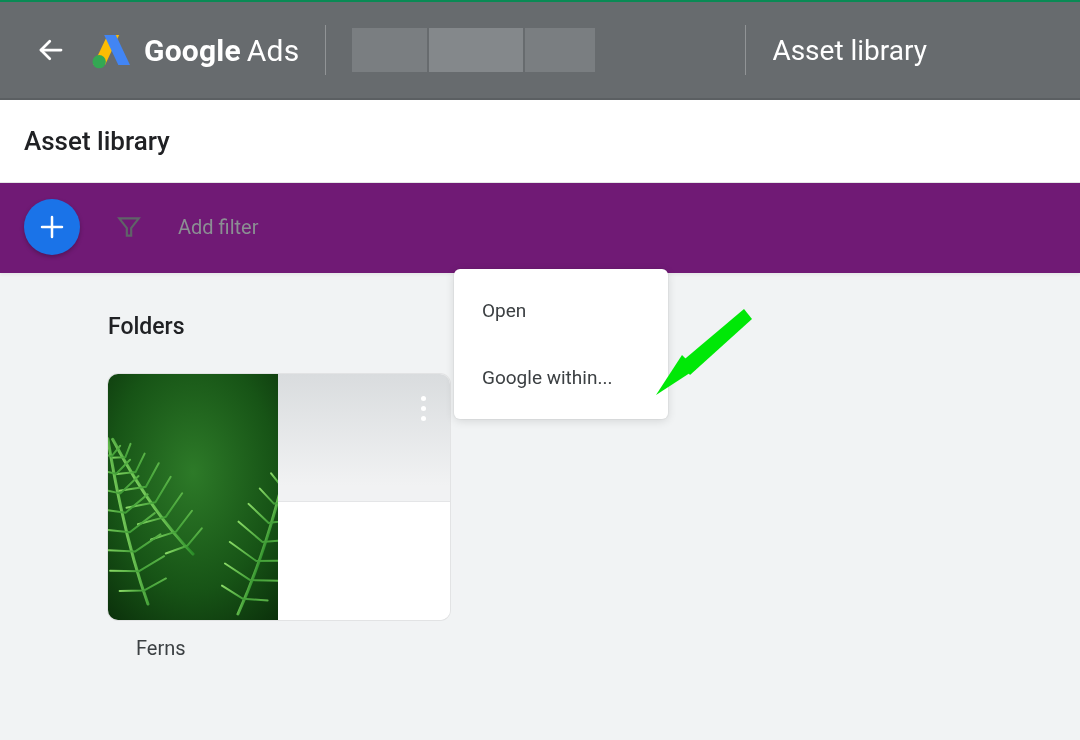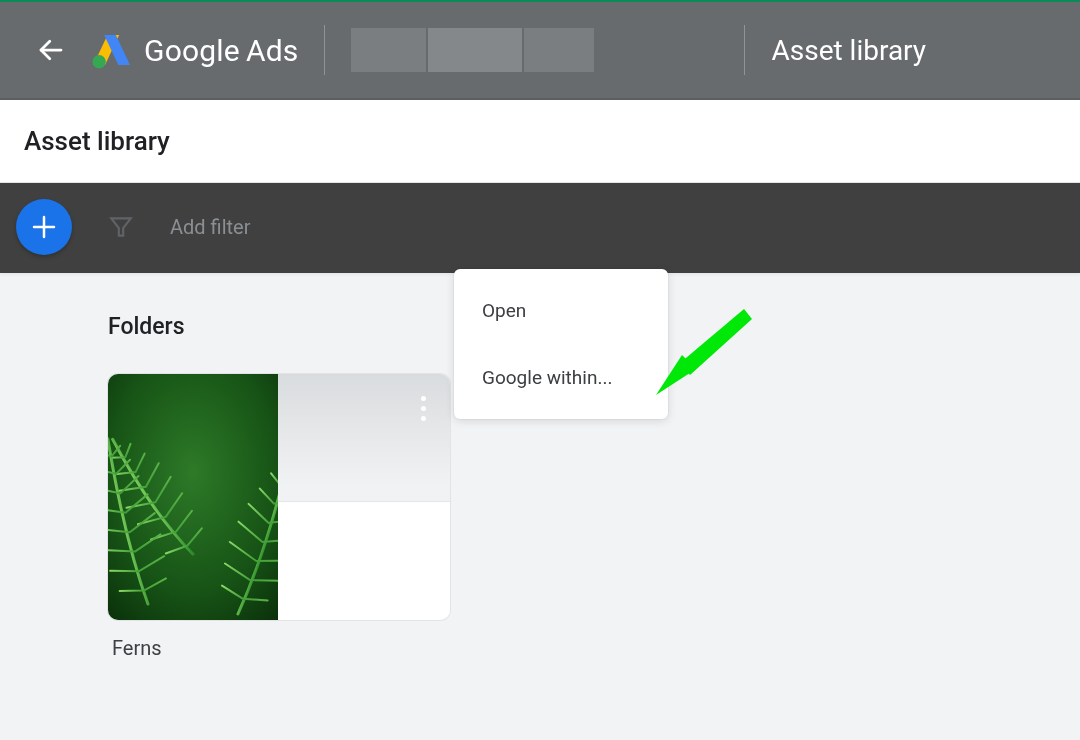--- a/index.html
+++ b/index.html
@@ -10,42 +10,42 @@
       background: #676b6e;
       display: flex;
       align-items: center;
       padding: 0 36px;
       border-top: 2px solid #0a8a55;
       border-bottom: 2px solid #5b5f62;
     }
     .back-arrow { color: #fff; display:flex; align-items:center; cursor:pointer; margin-right: 24px; }
     .logo-block { display:flex; align-items:center; gap: 14px; }
     .brand-text { display:flex; align-items:baseline; color:#fff; font-size: 30px; letter-spacing:.2px; }
-    .brand-bold { font-weight:400; margin-right:6px; }
+    .brand-bold { font-weight:700; margin-right:6px; }
     .brand-light { font-weight:400; }
     .divider { width: 1px; height: 50px; background: rgba(255,255,255,.28); margin: 0 26px; }
     .account-slot { display:flex; gap:2px; }
     .account-slot .box { height:44px; background:#7a7e81; }
     .account-slot .box.a { width:75px; }
     .account-slot .box.b { width:94px; background:#84888b; }
     .account-slot .box.c { width:70px; }
     .header-title { color:#fff; font-size:28px; font-weight:400; }
     
     .subheader {
       background:#fff;
       padding: 26px 24px;
       border-bottom: 1px solid #e4e5e6;
     }
     .subheader h1 { font-size:26px; font-weight:500; color:#202124; }
     
     .toolbar {
-      background:#404040;
+      background:#701a75;
       display:flex;
       align-items:center;
-      padding: 16px 16px 18px;
+      padding: 16px 24px 18px;
       gap: 36px;
       box-shadow: 0 2px 3px rgba(0,0,0,.05);
       position: relative;
       z-index: 2;
     }
     .fab {
       width:56px; height:56px; border-radius:50%;
       background:#1a73e8; color:#fff;
       display:flex; align-items:center; justify-content:center;
       box-shadow: 0 2px 4px rgba(0,0,0,.25);
@@ -80,21 +80,21 @@
       position:relative;
       border-bottom:1px solid #e4e5e7;
     }
     .more-dots {
       position:absolute; top:22px; right:24px;
       display:flex; flex-direction:column; gap:5px;
       cursor:pointer;
     }
     .more-dots span { width:5px; height:5px; border-radius:50%; background:#fff; }
     .thumb-right-bottom { flex:1; background:#fff; }
-    .folder-name { font-size:20px; color:#3c4043; padding: 16px 4px 4px; }
+    .folder-name { font-size:20px; color:#3c4043; padding: 16px 4px 4px; margin-left: 24px; }
     
     .context-menu {
       position:absolute;
       left: 454px;
       top: -4px;
       width: 214px;
       background:#fff;
       border-radius:6px;
       box-shadow: 0 2px 10px rgba(0,0,0,.12), 0 0 0 1px rgba(0,0,0,.03);
       padding: 8px 0;

